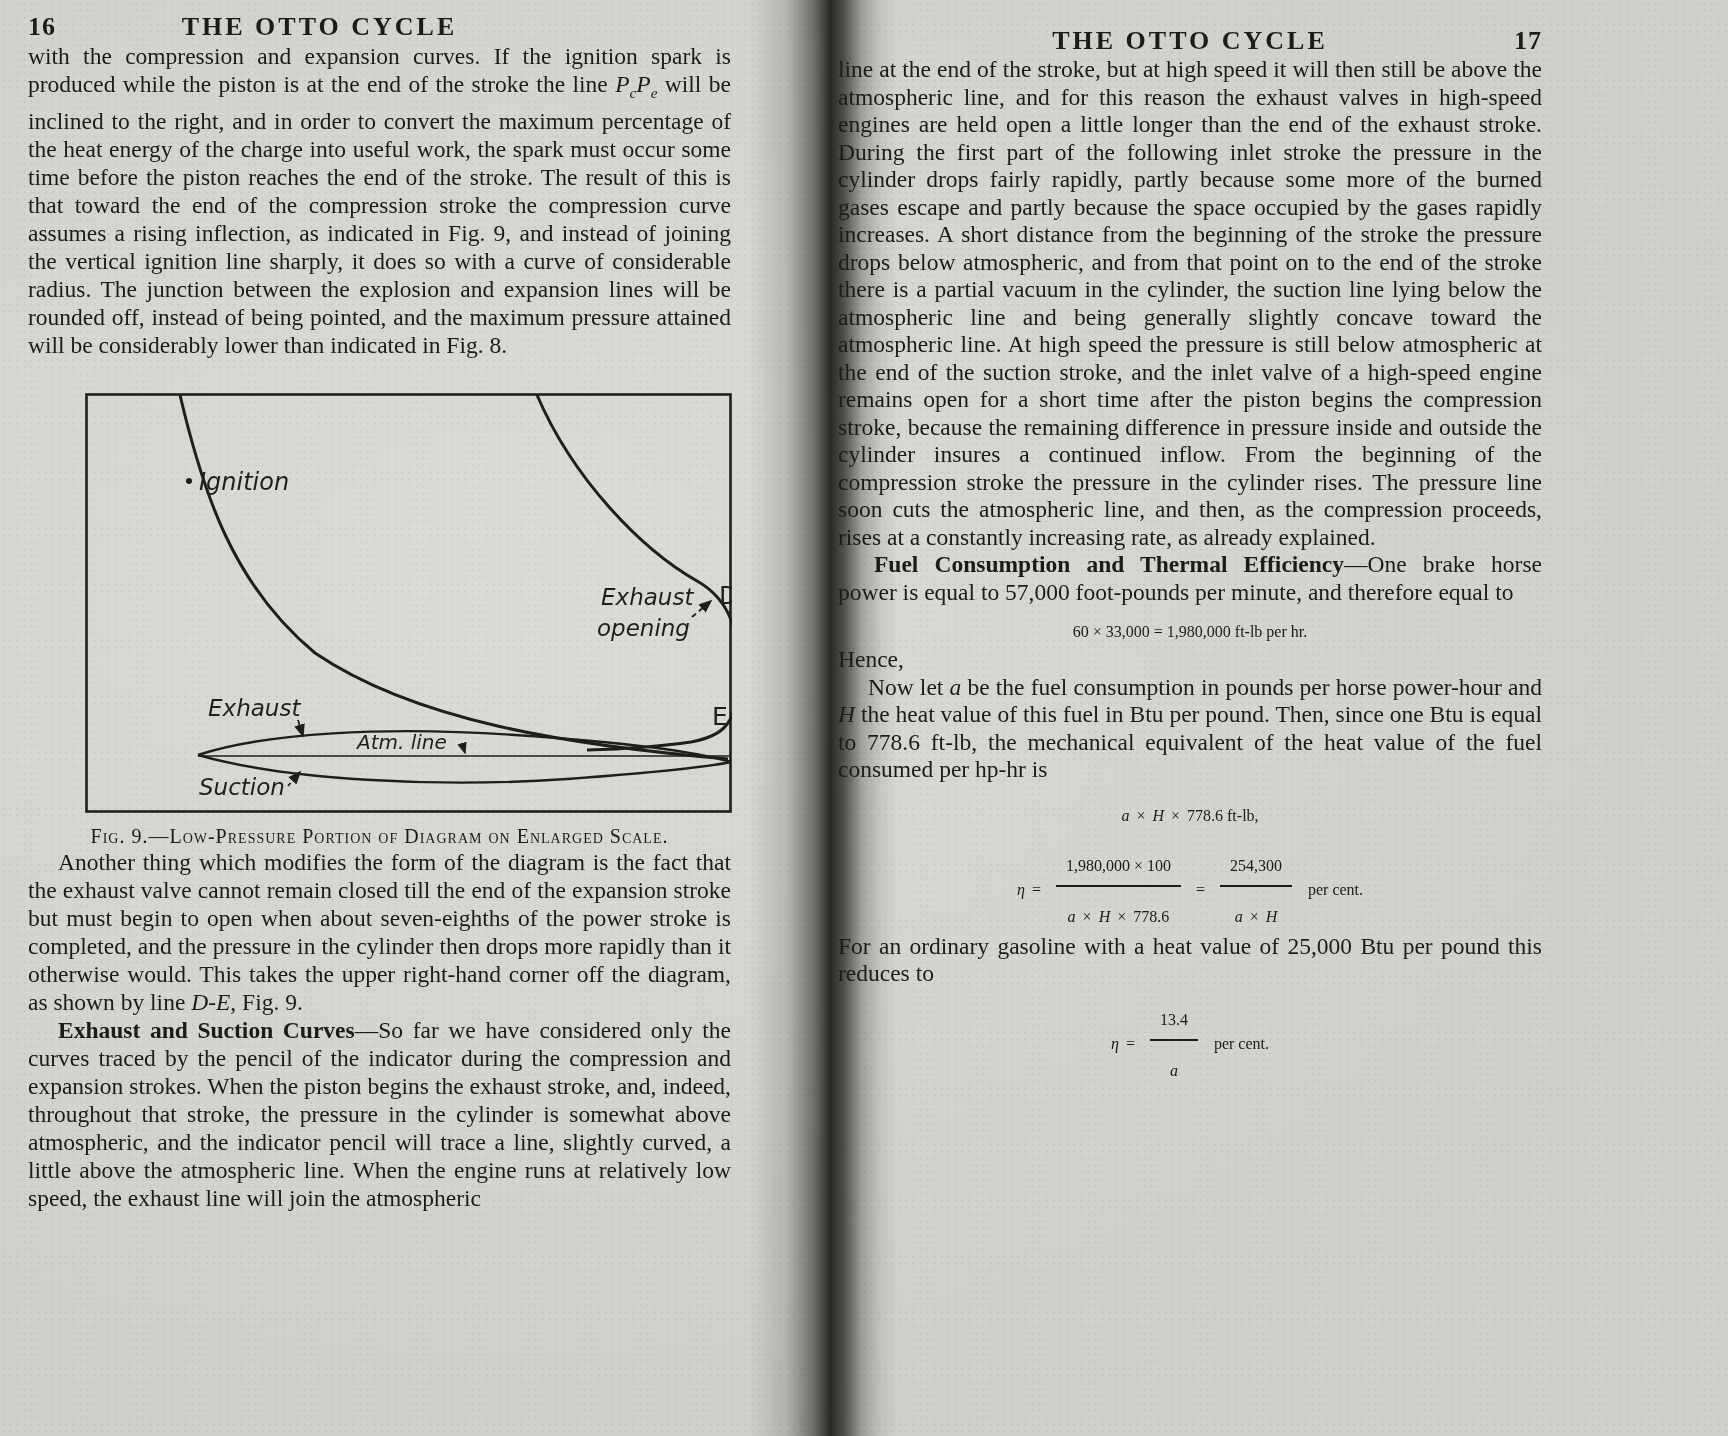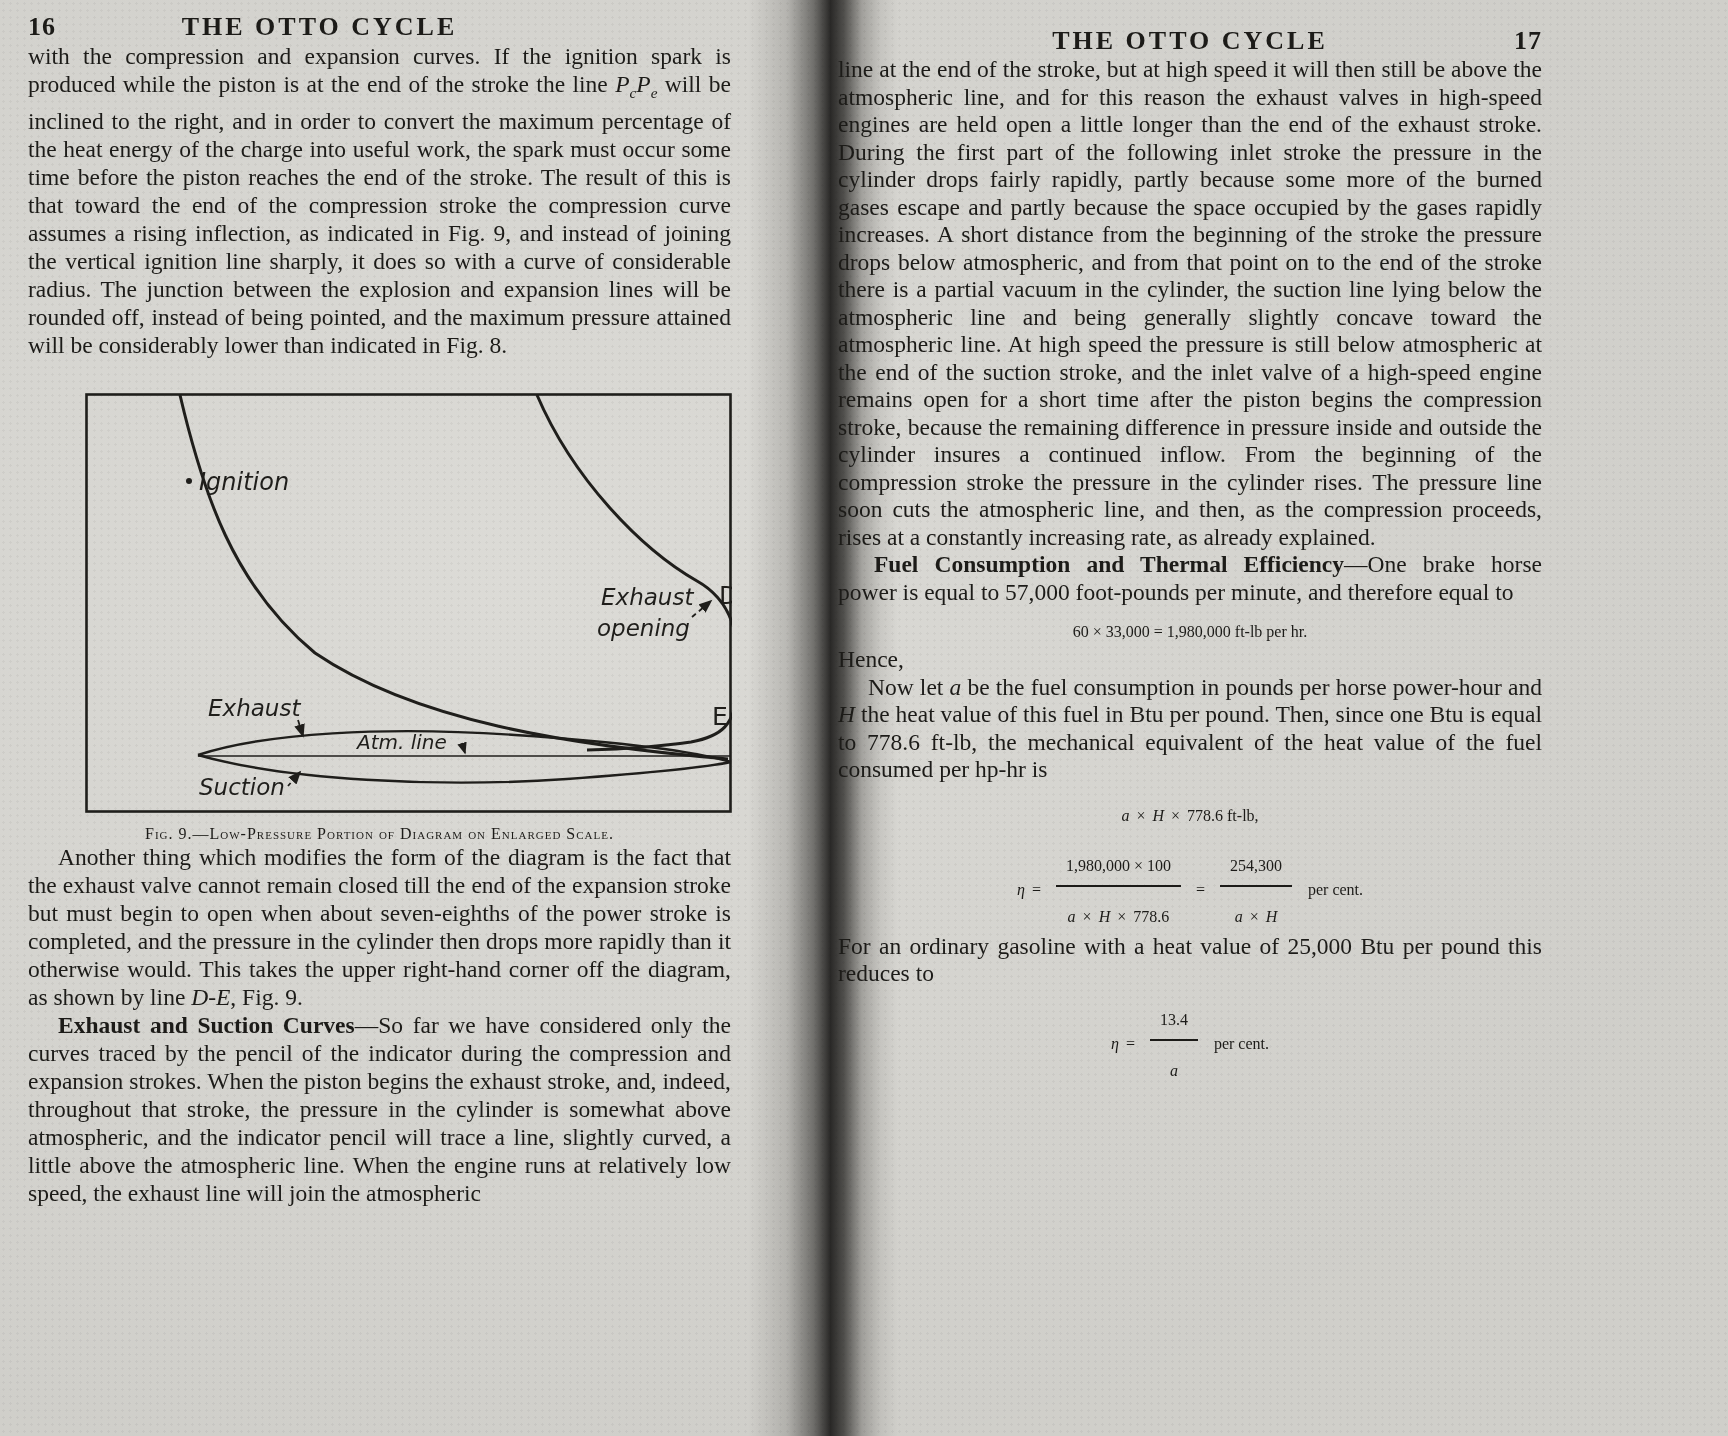--- a/index.html
+++ b/index.html
@@ -59,21 +59,21 @@
   .lead{font-weight:bold;}
   .mvar{font-style:italic;}
   sub.mvar-sub{font-size:0.65em;font-style:italic;}
 
   .fig-wrap{margin-top:34px;margin-left:57px;width:590px;}
   .fig-svg{display:block;}
   .fig-caption{
     margin-top:12px;margin-left:-57px;width:703px;
     text-align:center;
     font-variant:small-caps;
-    font-size:16px;letter-spacing:1px;
+    font-size:20px;letter-spacing:1px;
   }
 
   .eq{
     text-align:center;font-size:16px;line-height:28px;
   }
   .eq .mvar{font-style:italic;}
   .eq .op{padding:0 7px;}
   .frac{
     display:inline-block;vertical-align:middle;text-align:center;margin:0 8px;
   }

